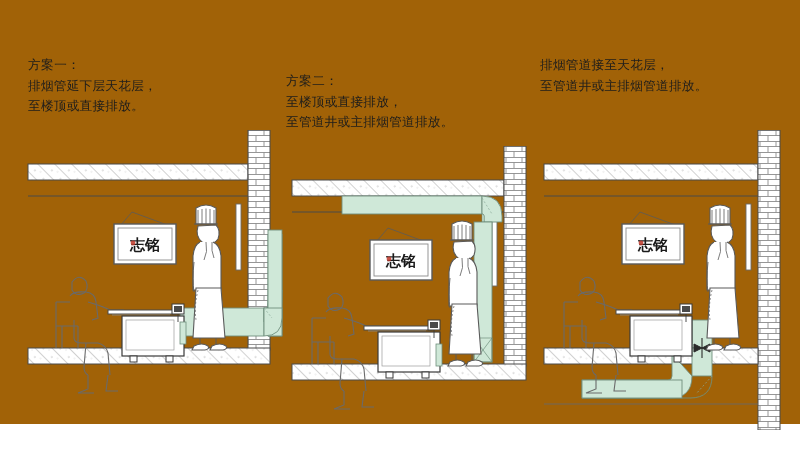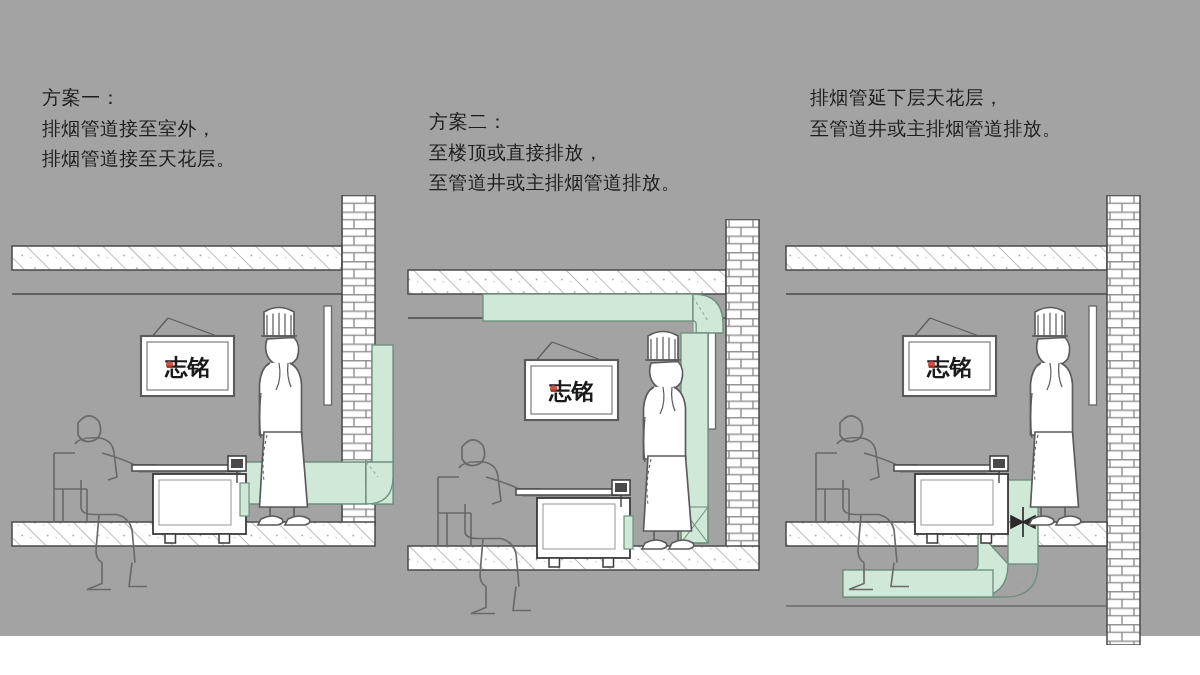--- a/index.html
+++ b/index.html
@@ -11,21 +11,21 @@
     width: 800px;
     height: 450px;
     overflow: hidden;
     font-family: "DejaVu Sans", "Liberation Sans", sans-serif;
     color: #1a1a1a;
   }
   #sheet {
     position: relative;
     width: 800px;
     height: 424px;
-    background: #a3a3a3;
+    background: #a16207;
   }
   .panel {
     position: absolute;
     top: 0;
     width: 266px;
     height: 450px;
   }
   .panel-1 { left: 0px; }
   .panel-2 { left: 258px; margin-top: 16px; }
   .panel-3 { left: 512px; }
@@ -45,33 +45,34 @@
     white-space: nowrap;
   }
   .caption .ln.title { letter-spacing: 0.5px; }
 
   .stage {
     position: absolute;
     left: 0;
     top: 130px;
     width: 266px;
     height: 300px;
+    padding-left: 20px;
   }
   .stage svg { display: block; }
 </style>
 </head>
 <body>
 
 <div id="sheet">
 
   <div class="panel panel-1">
     <div class="caption">
       <span class="ln title">方案一：</span>
-      <span class="ln">排烟管道接至室外，</span>
-      <span class="ln">排烟管道接至天花层。</span>
+      <span class="ln">排烟管延下层天花层，</span>
+      <span class="ln">至楼顶或直接排放。</span>
     </div>
 
     <div class="stage">
       <svg width="266" height="300" viewBox="0 0 266 300">
         <defs>
           <pattern id="slabHatch1" width="12" height="12" patternUnits="userSpaceOnUse" patternTransform="rotate(-45)">
             <rect width="12" height="12" fill="#ffffff"></rect>
             <line x1="0" y1="0" x2="0" y2="12" stroke="#9a9a9a" stroke-width="0.9"></line>
             <circle cx="6" cy="3" r="0.55" fill="#7d7d7d"></circle>
             <circle cx="9" cy="8" r="0.4" fill="#8d8d8d"></circle>
@@ -272,21 +273,21 @@
           <path d="M178,208 l0,8 M194,208 l0,8" stroke-width="1"></path>
           <path d="M172,216 q8,-4 14,0 q2,3 -3,4 l-13,0 z" fill="#ffffff"></path>
           <path d="M190,216 q8,-4 14,0 q2,3 -3,4 l-13,0 z" fill="#ffffff"></path>
         </g>
       </svg>
     </div>
   </div>
 
   <div class="panel panel-3">
     <div class="caption">
-      <span class="ln">排烟管延下层天花层，</span>
+      <span class="ln">排烟管道接至天花层，</span>
       <span class="ln">至管道井或主排烟管道排放。</span>
     </div>
 
     <div class="stage">
       <svg width="288" height="300" viewBox="0 0 288 300">
         <defs>
           <pattern id="slabHatch3" width="12" height="12" patternUnits="userSpaceOnUse" patternTransform="rotate(-45)">
             <rect width="12" height="12" fill="#ffffff"></rect>
             <line x1="0" y1="0" x2="0" y2="12" stroke="#9a9a9a" stroke-width="0.9"></line>
             <circle cx="6" cy="3" r="0.55" fill="#7d7d7d"></circle>

